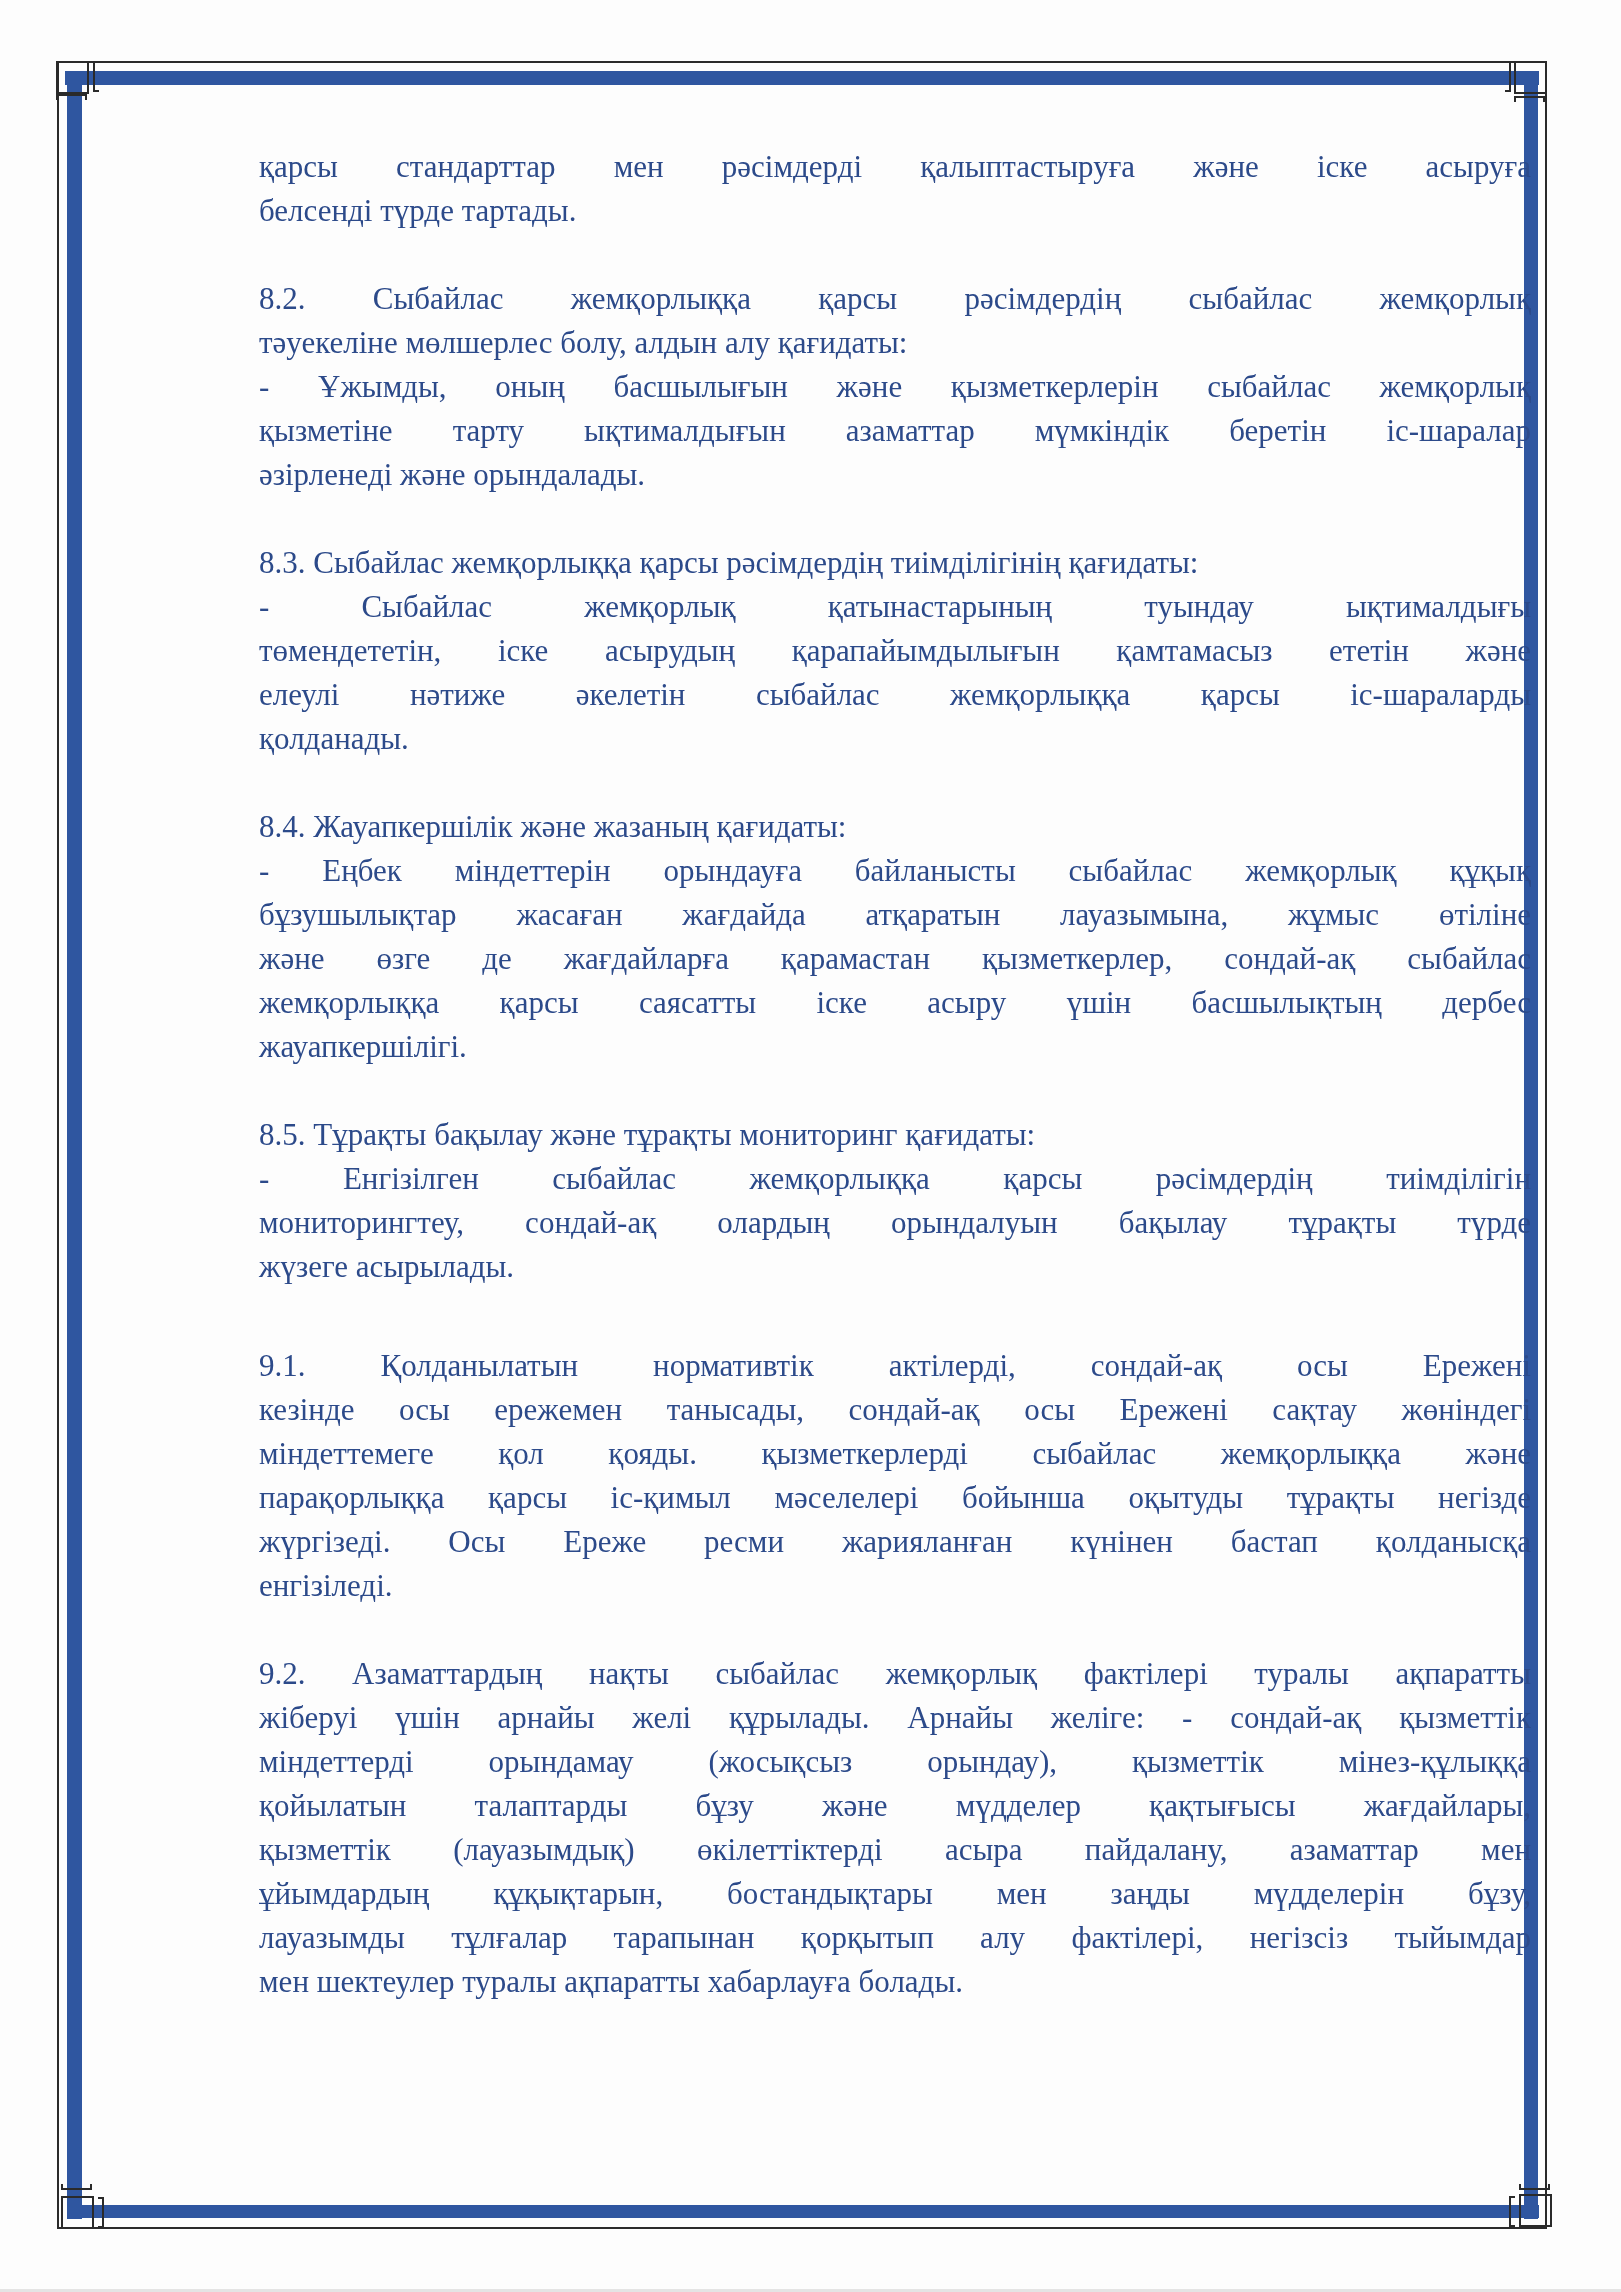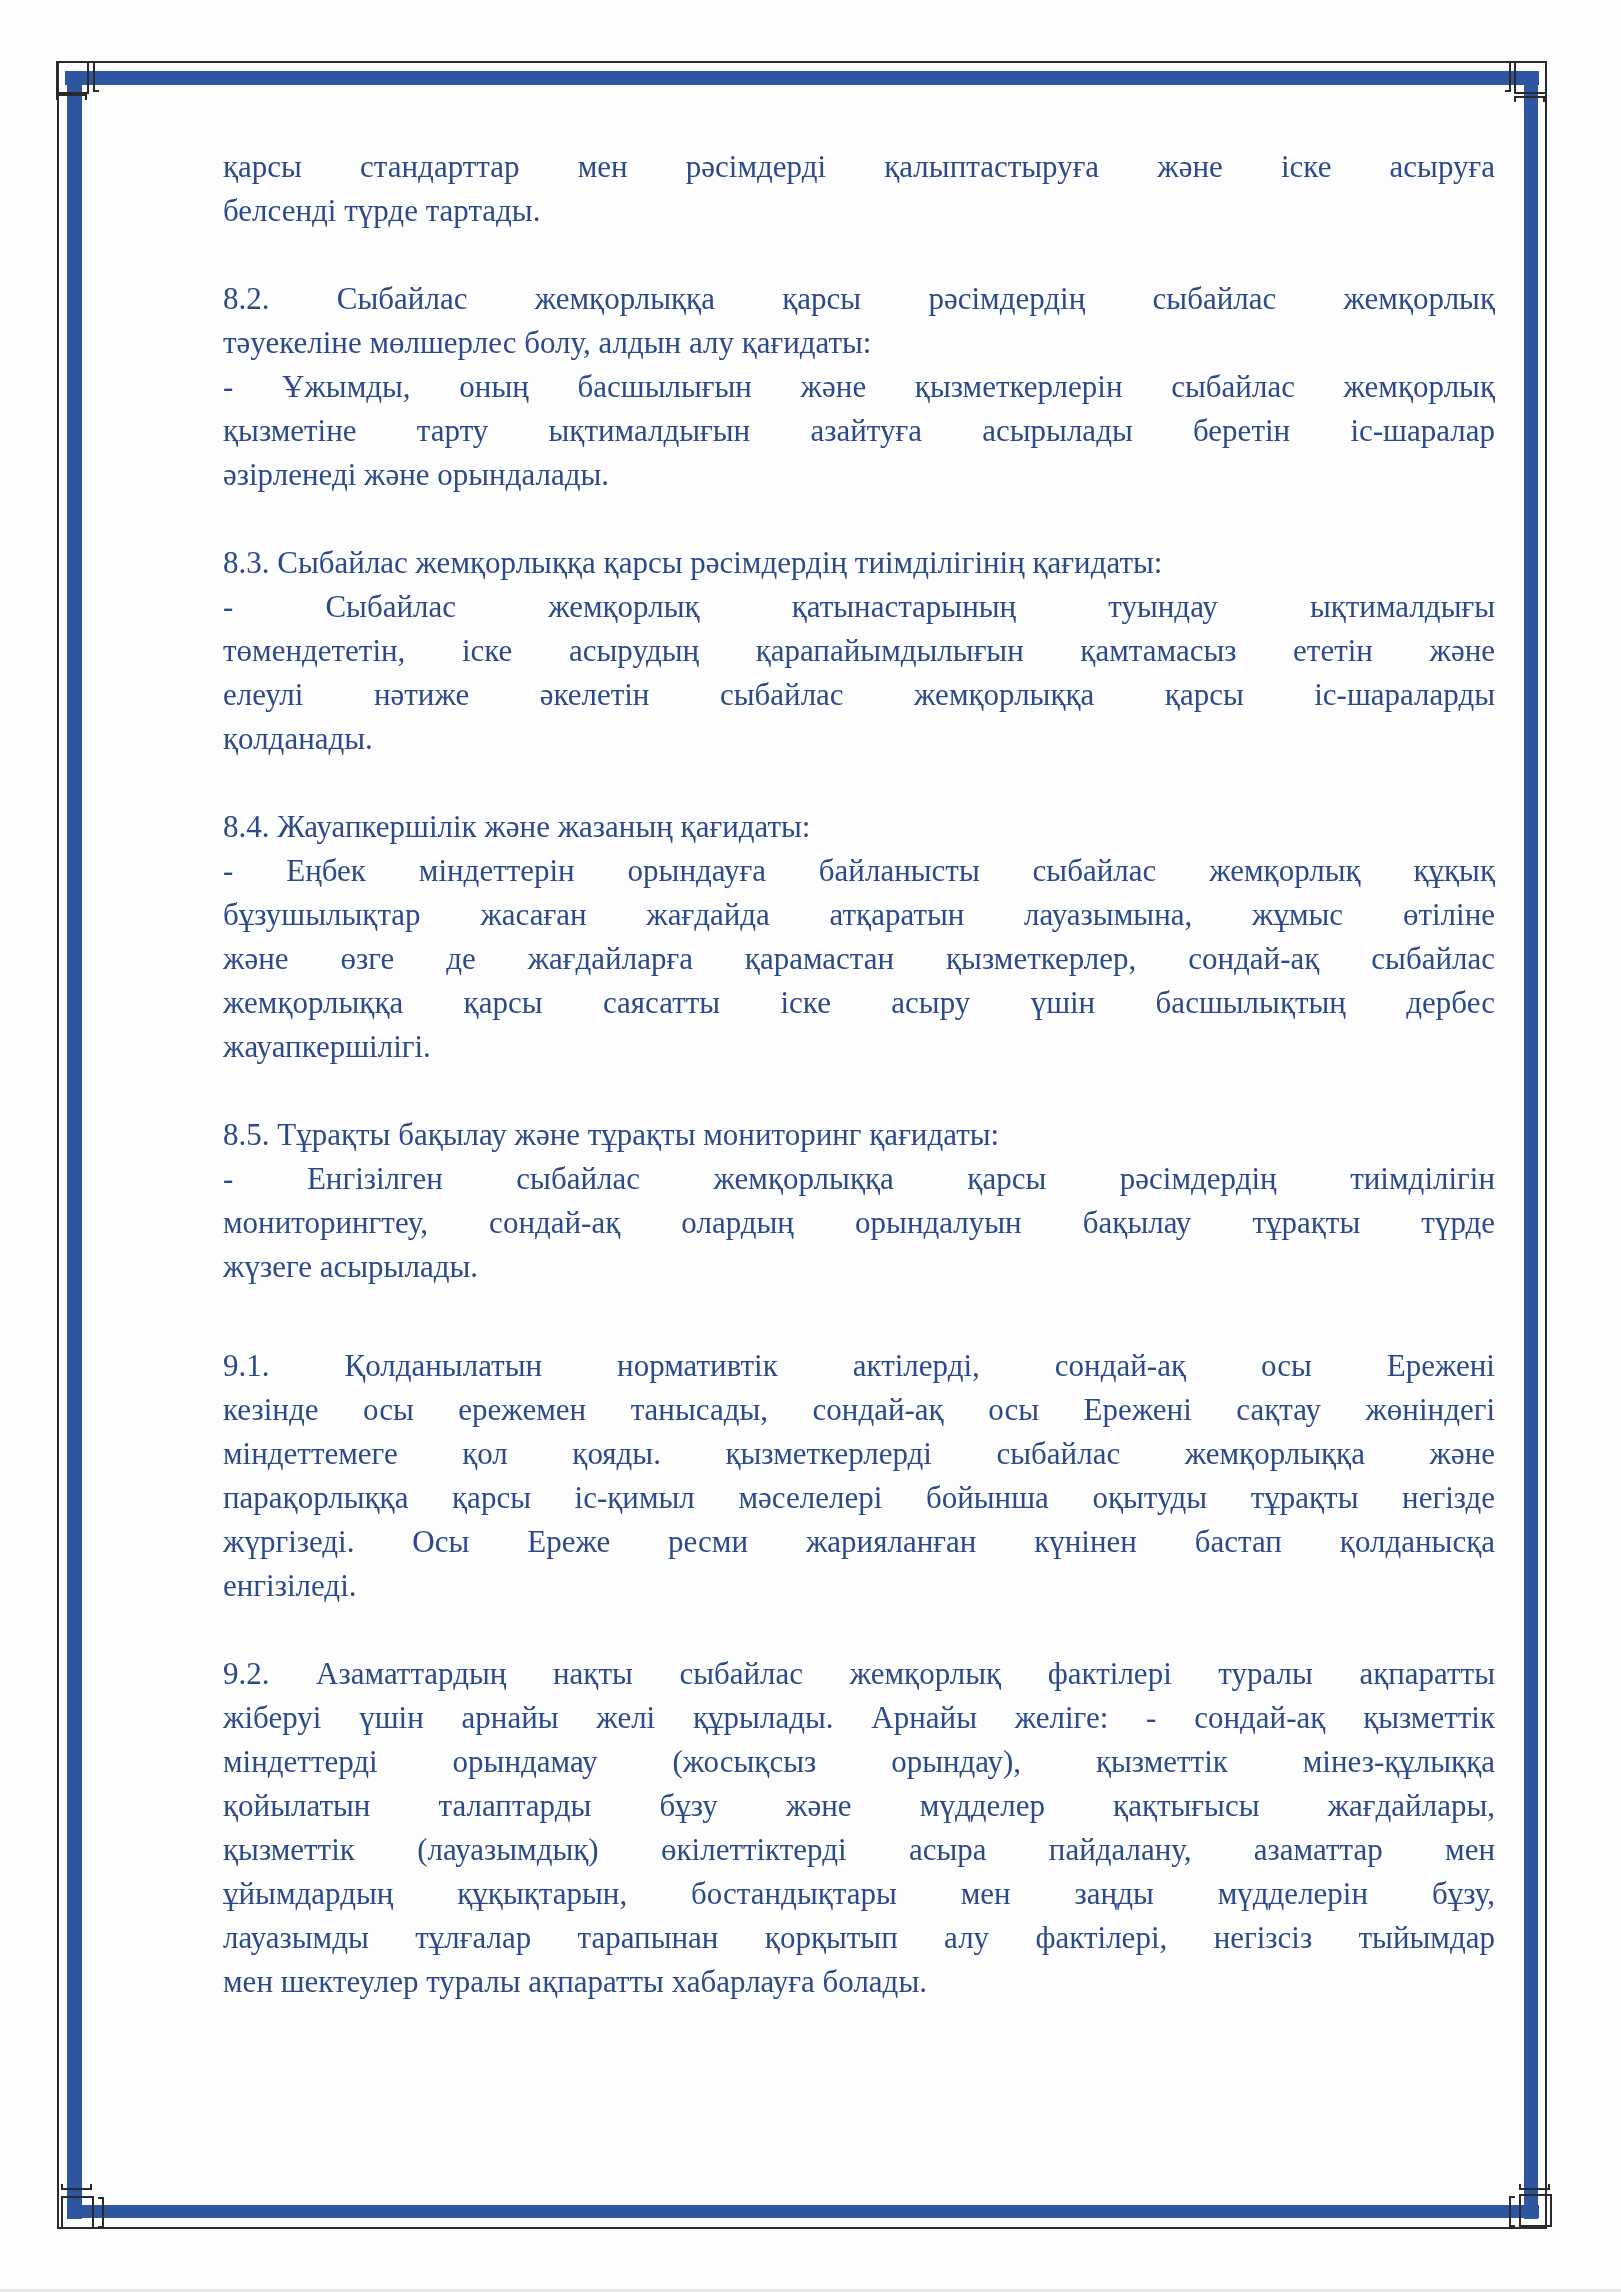--- a/index.html
+++ b/index.html
@@ -48,33 +48,33 @@
   <div class="corner-box" style="left: 61px; top: 2184px; width: 27.4px; height: 3.9px; border-top: none rgb(42, 42, 42); border-right-color: rgb(42, 42, 42); border-bottom-color: rgb(42, 42, 42); border-left-color: rgb(42, 42, 42);"></div>
   <div class="corner-box" style="left: 98px; top: 2197px; width: 3.9px; height: 27.4px; border-left: none rgb(42, 42, 42); border-top-color: rgb(42, 42, 42); border-right-color: rgb(42, 42, 42); border-bottom-color: rgb(42, 42, 42);"></div>
 
   <div class="corner-box" style="left: 1519px; top: 2194px; width: 29px; height: 29px; border-color: rgb(42, 42, 42);"></div>
   <div class="corner-box" style="left: 1509px; top: 2196px; width: 3.9px; height: 27.4px; border-right: none rgb(42, 42, 42); border-top-color: rgb(42, 42, 42); border-bottom-color: rgb(42, 42, 42); border-left-color: rgb(42, 42, 42);"></div>
   <div class="corner-box" style="left: 1519px; top: 2184px; width: 27.4px; height: 3.9px; border-top: none rgb(42, 42, 42); border-right-color: rgb(42, 42, 42); border-bottom-color: rgb(42, 42, 42); border-left-color: rgb(42, 42, 42);"></div>
 </div>
 
 <div class="scan-edge"></div>
 
-<div id="content" style="color: rgb(44, 74, 138);">
+<div id="content" style="color: rgb(44, 74, 138); margin-left: 36px;">
 
   <div>
     <span class="line j">қарсы стандарттар мен рәсімдерді қалыптастыруға және іске асыруға</span>
     <span class="line l">белсенді түрде тартады.</span>
   </div>
   <span class="blank"></span>
 
   <div>
     <span class="line j">8.2. Сыбайлас жемқорлыққа қарсы рәсімдердің сыбайлас жемқорлық</span>
     <span class="line l">тәуекеліне мөлшерлес болу, алдын алу қағидаты:</span>
     <span class="line j">- Ұжымды, оның басшылығын және қызметкерлерін сыбайлас жемқорлық</span>
-    <span class="line j">қызметіне тарту ықтималдығын азайтуға асырылады беретін іс-шаралар</span>
+    <span class="line j">қызметіне тарту ықтималдығын азаматтар мүмкіндік беретін іс-шаралар</span>
     <span class="line l">әзірленеді және орындалады.</span>
   </div>
   <span class="blank"></span>
 
   <div>
     <span class="line l">8.3.  Сыбайлас жемқорлыққа қарсы рәсімдердің тиімділігінің қағидаты:</span>
     <span class="line j">- Сыбайлас жемқорлық қатынастарының туындау ықтималдығы</span>
     <span class="line j">төмендететін, іске асырудың қарапайымдылығын қамтамасыз ететін және</span>
     <span class="line j">елеулі нәтиже әкелетін сыбайлас жемқорлыққа қарсы іс-шараларды</span>
     <span class="line l">қолданады.</span>

